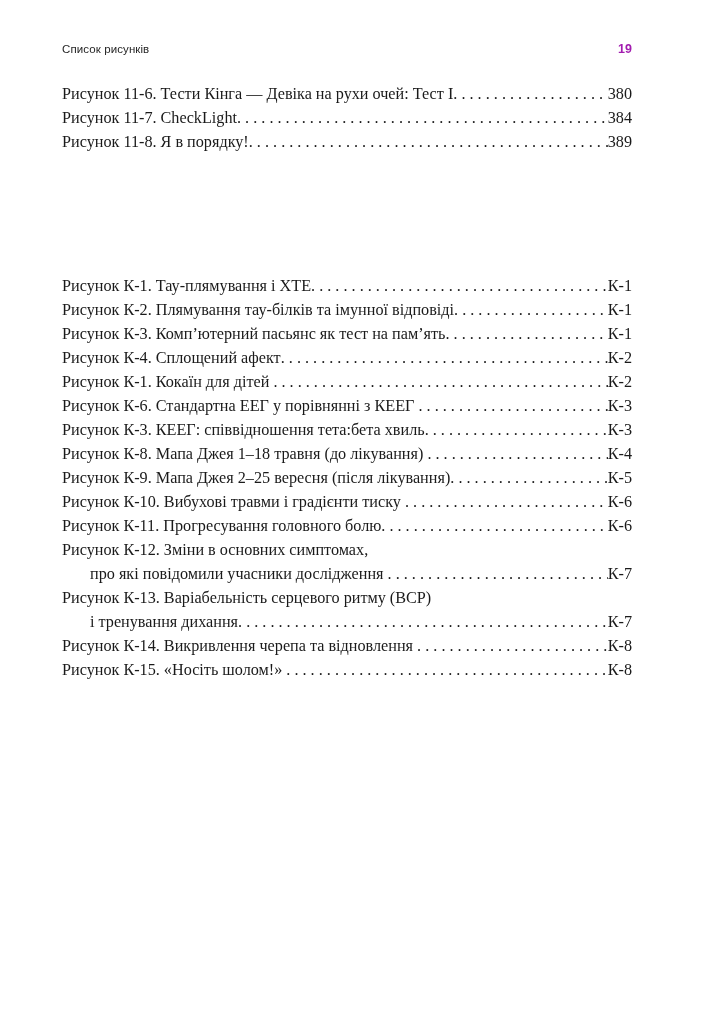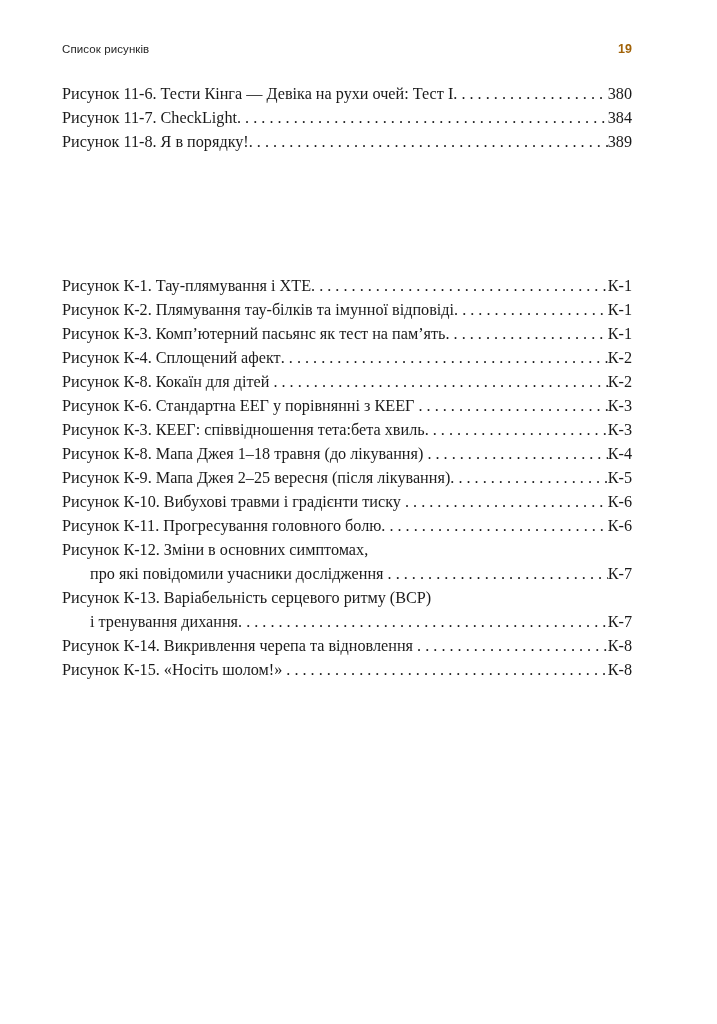--- a/index.html
+++ b/index.html
@@ -41,21 +41,21 @@
     font-family: "Liberation Sans", "DejaVu Sans", sans-serif;
     font-size: 11.5px;
     letter-spacing: 0.1px;
     color: #262626;
     white-space: nowrap;
   }
   .running-head-folio {
     font-family: "Liberation Sans", "DejaVu Sans", sans-serif;
     font-size: 12.5px;
     font-weight: bold;
-    color: #a16207;
+    color: #a21caf;
   }
 
   
   .figure-list {
     position: absolute;
     left: 62px;
     width: 570px;
   }
   #list-top { top: 82px; }
   #list-color { top: 274px; }
@@ -173,21 +173,21 @@
       </div>
       <div class="entry">
         <div class="entry-line">
           <span class="entry-text">Рисунок К-4. Сплощений афект</span>
           <span class="leader"></span>
           <span class="entry-page">К-2</span>
         </div>
       </div>
       <div class="entry">
         <div class="entry-line">
-          <span class="entry-text">Рисунок К-8. Кокаїн для дітей </span>
+          <span class="entry-text">Рисунок К-1. Кокаїн для дітей </span>
           <span class="leader"></span>
           <span class="entry-page">К-2</span>
         </div>
       </div>
       <div class="entry">
         <div class="entry-line">
           <span class="entry-text">Рисунок К-6. Стандартна ЕЕГ у порівнянні з КЕЕГ </span>
           <span class="leader"></span>
           <span class="entry-page">К-3</span>
         </div>

